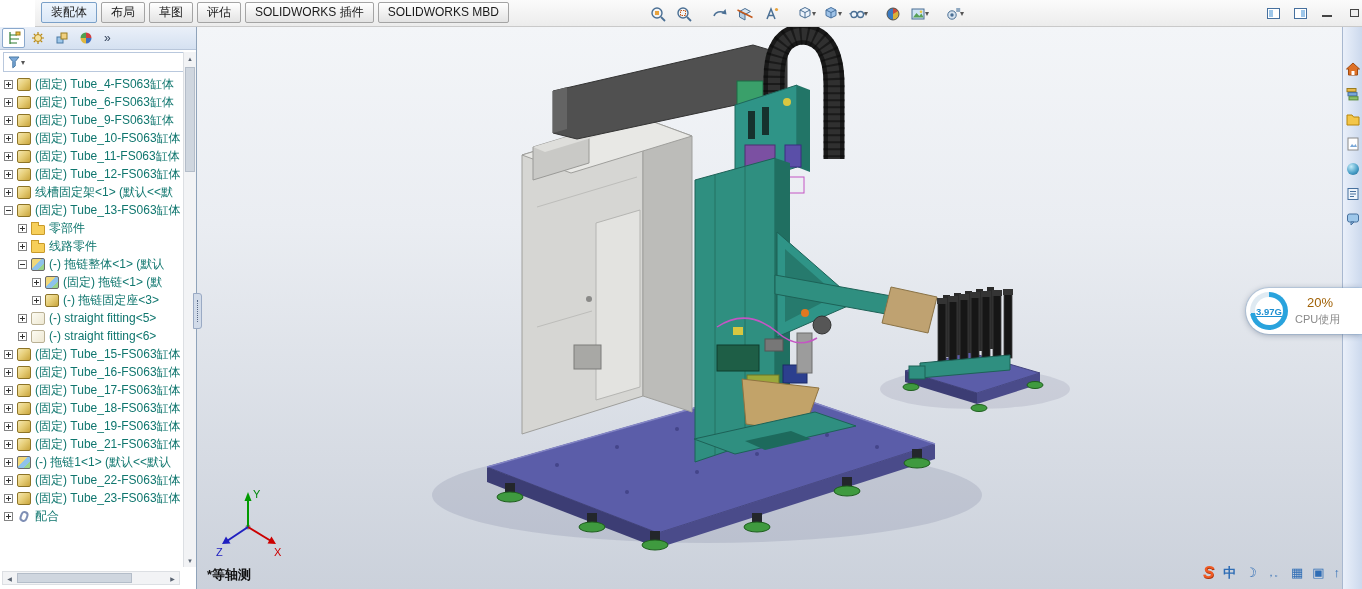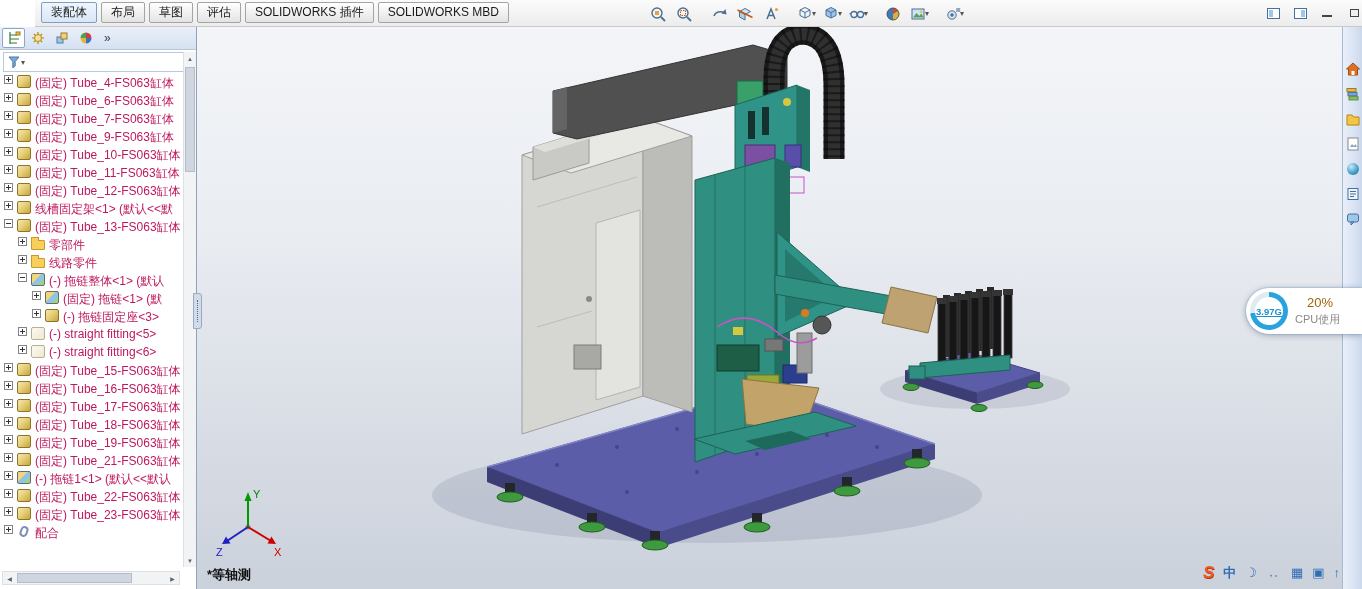--- a/index.html
+++ b/index.html
@@ -32,21 +32,21 @@
   .fpanel{position:absolute;left:0;top:27px;width:197px;height:562px;background:#fff;border-right:1px solid #8fa3ba;}
   .ptabs{height:23px;background:linear-gradient(#eaf0f9,#d5e1f1);border-bottom:1px solid #b8c6da;
     display:flex;align-items:center;padding-left:2px;gap:1px;}
   .ptab{width:23px;height:20px;display:flex;align-items:center;justify-content:center;border:1px solid transparent;border-radius:2px;}
   .ptab.active{background:#fff;border-color:#8aa8cc;}
   .chev{margin-left:6px;font-size:12px;color:#33425a;}
   .filterrow{height:20px;margin:2px 3px 1px 3px;border:1px solid #b9c8dd;background:#fff;
     display:flex;align-items:center;padding:0 3px;gap:2px;}
   .filterrow input{flex:1;border:none;outline:none;font-size:11px;height:14px;font-family:inherit;}
   .tree{position:absolute;left:0;top:48px;right:13px;bottom:22px;overflow:hidden;}
-  .trow{height:18px;display:flex;padding-left:4px;white-space:nowrap;color:#be185d;}
+  .trow{height:18px;display:flex;align-items:center;padding-left:4px;white-space:nowrap;color:#0f766e;}
   .trow.lv1{padding-left:18px;}
   .trow.lv2{padding-left:32px;}
   .tlbl{overflow:hidden;font-size:12px;}
   .exp{width:9px;height:9px;border:1px solid #848484;background:#fff;position:relative;flex:none;margin-right:4px;}
   .exp::before{content:"";position:absolute;left:1px;right:1px;top:3px;border-top:1px solid #333;}
   .exp.plus::after{content:"";position:absolute;top:1px;bottom:1px;left:3px;border-left:1px solid #333;}
   .ticon{width:14px;height:13px;flex:none;margin-right:4px;position:relative;}
   .i-part{background:linear-gradient(135deg,#f4e7b2 0%,#e7cf7a 45%,#c9a53d 100%);border:1px solid #8d7426;border-radius:2px;}
   .i-part.ghost{background:linear-gradient(135deg,#fcfbf2,#eee8d2);border:1px solid #b9b094;}
   .i-assembly{background:linear-gradient(135deg,#f0d87a 0 40%,#8fc3ea 40% 70%,#9ad489 70%);border:1px solid #6a6a6a;border-radius:2px;}
@@ -256,25 +256,20 @@
     <div class="tree">
       <div class="trow">
           <span class="exp plus"></span>
           <span class="ticon i-part"></span>
           <span class="tlbl">(固定) Tube_4-FS063缸体</span>
         </div>
       <div class="trow">
           <span class="exp plus"></span>
           <span class="ticon i-part"></span>
           <span class="tlbl">(固定) Tube_6-FS063缸体</span>
-        </div>
-      <div class="trow">
-          <span class="exp plus"></span>
-          <span class="ticon i-part"></span>
-          <span class="tlbl">(固定) Tube_7-FS063缸体</span>
         </div>
       <div class="trow">
           <span class="exp plus"></span>
           <span class="ticon i-part"></span>
           <span class="tlbl">(固定) Tube_9-FS063缸体</span>
         </div>
       <div class="trow">
           <span class="exp plus"></span>
           <span class="ticon i-part"></span>
           <span class="tlbl">(固定) Tube_10-FS063缸体</span>

